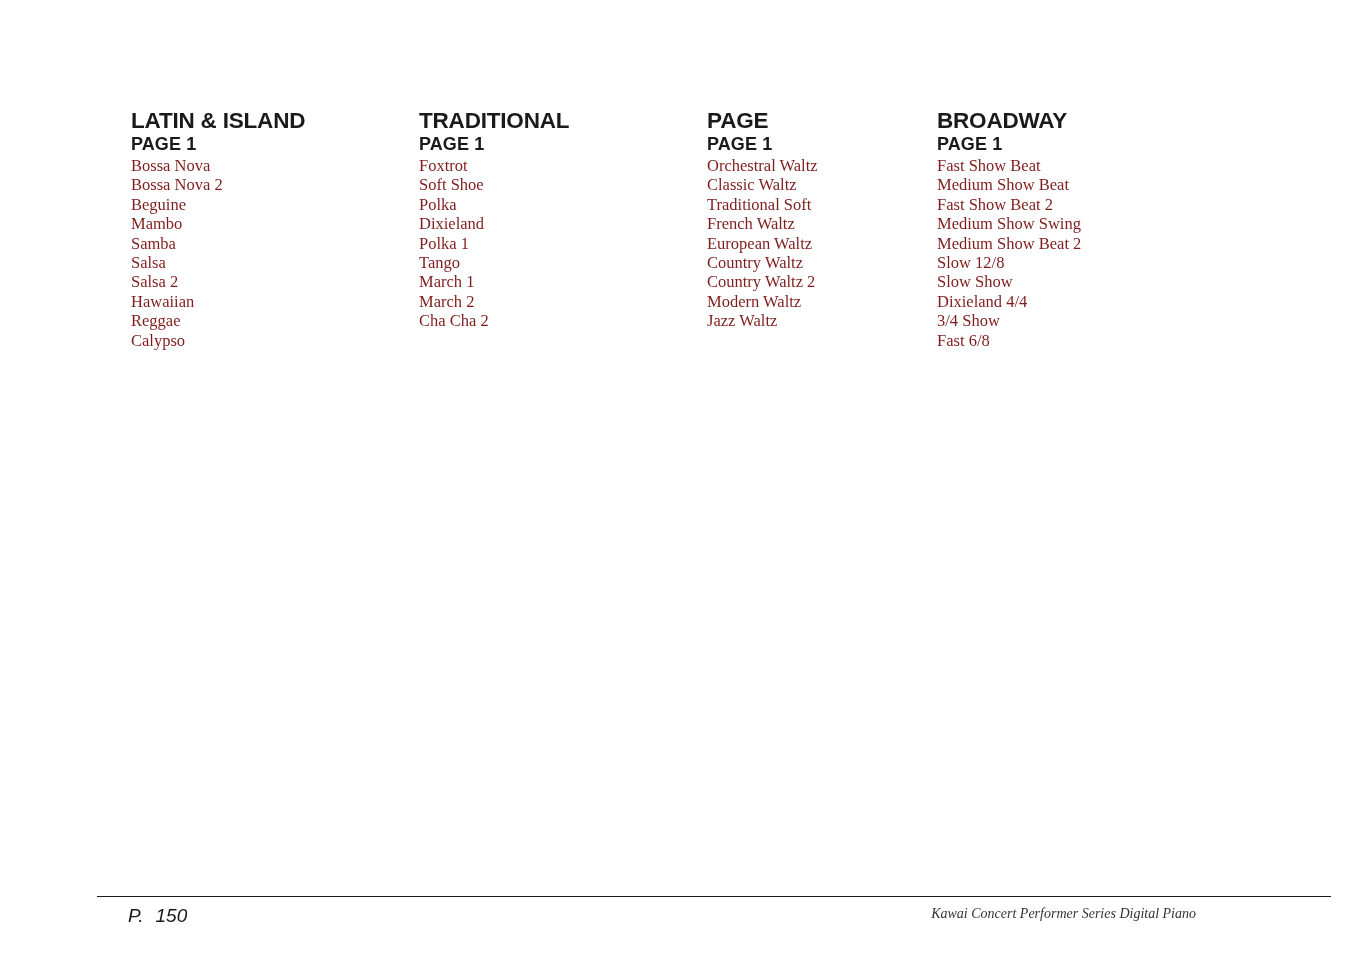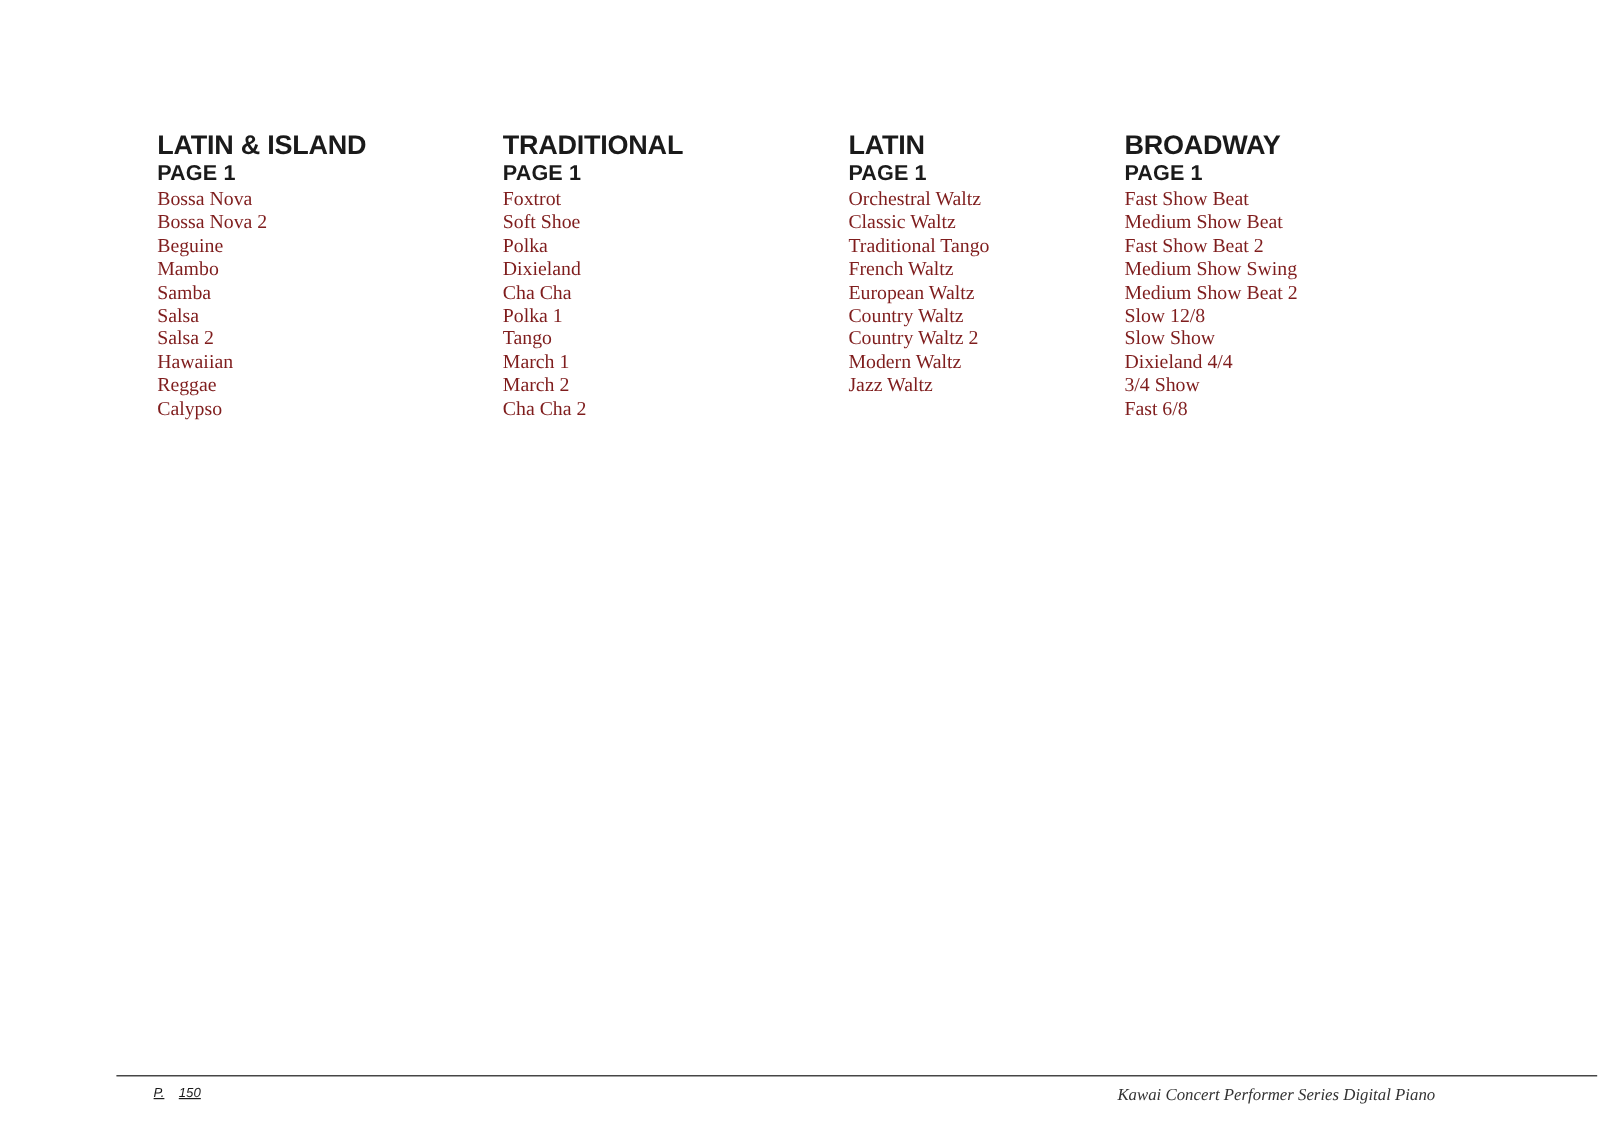--- a/index.html
+++ b/index.html
@@ -79,24 +79,23 @@
     width: 1234px;
     height: 1px;
     background: #1a1a1a;
   }
   .footer-left {
     position: absolute;
     left: 128px;
     top: 905px;
     font-family: "Liberation Sans", "DejaVu Sans", sans-serif;
     font-style: italic;
-    font-size: 11px;
+    font-size: 19px;
     color: #1a1a1a;
     white-space: nowrap;
-    text-decoration: underline;
   }
   .footer-left .pg-num {
     margin-left: 12px;
   }
   .footer-right {
     position: absolute;
     right: 152px;
     top: 906px;
     font-family: "Liberation Serif", "DejaVu Serif", serif;
     font-style: italic;
@@ -130,36 +129,35 @@
     </div>
 
     <div class="column col-1">
       <h2 class="cat-title">TRADITIONAL</h2>
       <div class="page-label">PAGE 1</div>
       <ul class="rhythm-list">
         <li>Foxtrot</li>
         <li>Soft Shoe</li>
         <li>Polka</li>
         <li>Dixieland</li>
-        <li>Cha Cha</li>
         <li>Polka 1</li>
         <li>Tango</li>
         <li>March 1</li>
         <li>March 2</li>
         <li>Cha Cha 2</li>
       </ul>
     </div>
 
     <div class="column col-2">
-      <h2 class="cat-title">LATIN</h2>
+      <h2 class="cat-title">PAGE</h2>
       <div class="page-label">PAGE 1</div>
       <ul class="rhythm-list">
         <li>Orchestral Waltz</li>
         <li>Classic Waltz</li>
-        <li>Traditional Tango</li>
+        <li>Traditional Soft</li>
         <li>French Waltz</li>
         <li>European Waltz</li>
         <li>Country Waltz</li>
         <li>Country Waltz 2</li>
         <li>Modern Waltz</li>
         <li>Jazz Waltz</li>
       </ul>
     </div>
 
     <div class="column col-3">

